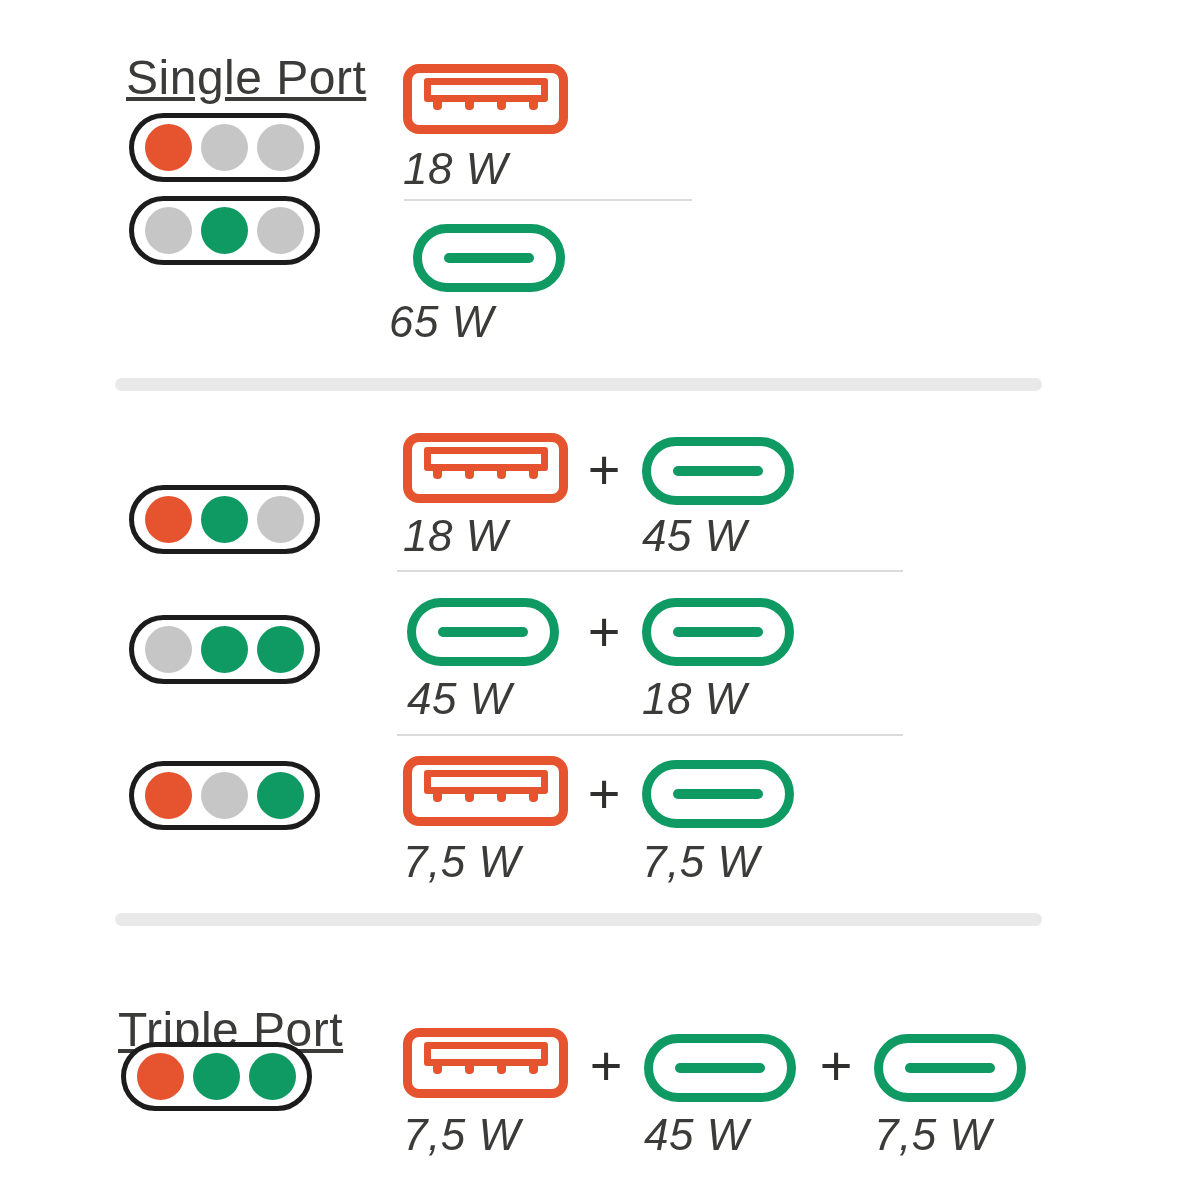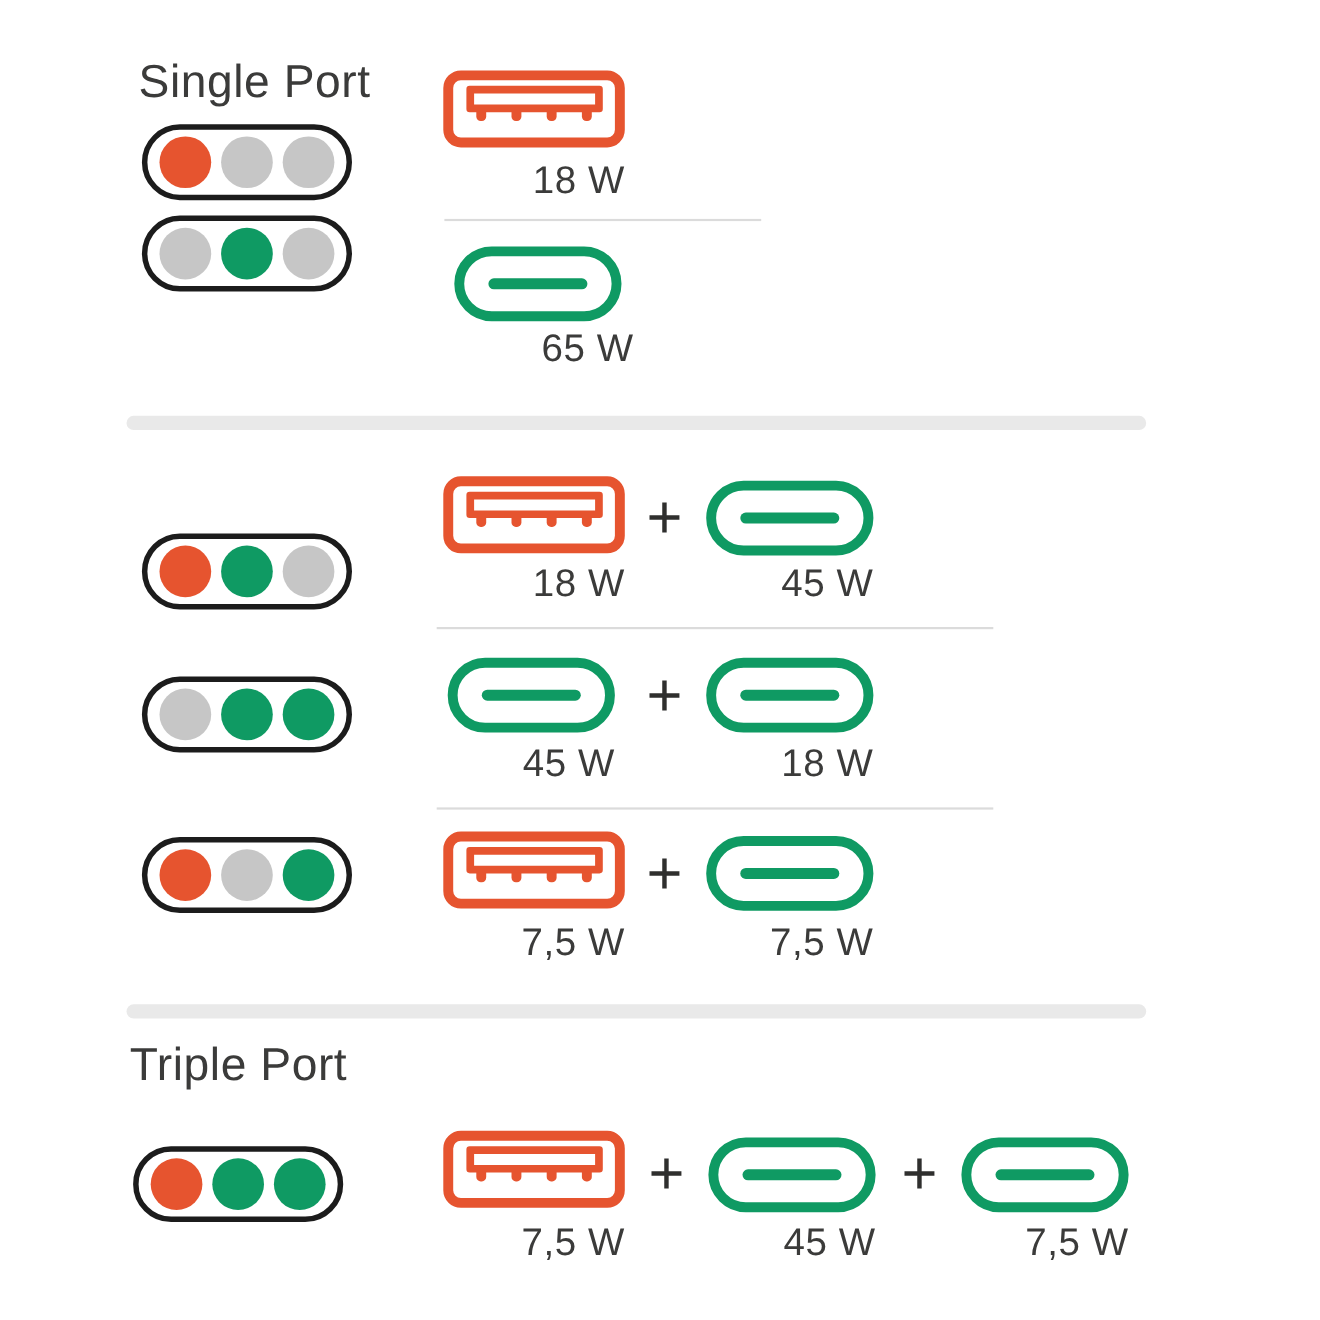--- a/index.html
+++ b/index.html
@@ -15,25 +15,26 @@
   body{font-family:"Liberation Sans", sans-serif;}
   .canvas{
     position:relative;
     width:1200px;
     height:1200px;
     background:#ffffff;
     overflow:hidden;
   }
   .section-title{
     position:absolute;
-    font-size:42px;
+    font-size:48px;
     line-height:1.15;
     color:var(--text);
     letter-spacing:.5px;
     white-space:nowrap;
+    text-decoration:underline;
   }
   
   .pill{
     position:absolute;
     width:191px;height:69px;
     border:5px solid var(--outline);
     border-radius:36px;
     box-sizing:border-box;
     background:#fff;
     display:flex;align-items:center;justify-content:center;gap:9px;
@@ -77,25 +78,26 @@
     box-sizing:border-box;
     background:#fff;
   }
   .usb-c .line{
     position:absolute;left:50%;top:50%;transform:translate(-50%,-50%);
     width:90px;height:10px;border-radius:5px;
     background:var(--green);
   }
   .watt{
     position:absolute;
-    font-size:35px;line-height:1.05;
+    font-size:44px;line-height:1.05;
     color:var(--text);
     letter-spacing:.5px;
-    text-align:right;
+    text-align:left;
     white-space:nowrap;
+    font-style:italic;
   }
   .plus{
     position:absolute;
     width:56px;
     font-size:56px;line-height:62px;
     color:#2F2F2E;
     text-align:center;
   }
   .thin-divider{
     position:absolute;height:2px;background:var(--thin-div);
@@ -133,21 +135,21 @@
         <i></i>
       </div>
   </div>
   <div class="watt" style="left:403px;top:146px;width:165px">18 W</div>
 
   <div class="thin-divider" style="left:404px;top:199px;width:288px"></div>
 
   <div class="usb-c" style="left:413px;top:224px">
     <div class="line"></div>
   </div>
-  <div class="watt" style="left:404px;top:299px;width:172px">65 W</div>
+  <div class="watt" style="left:389px;top:299px;width:172px">65 W</div>
 
   <div class="thick-divider" style="top:378px"></div>
 
 
   <div class="pill" style="left:129px;top:485px">
     <span class="dot" data-color="orange"></span>
     <span class="dot" data-color="green"></span>
     <span class="dot" data-color="gray"></span>
   </div>
   <div class="usb-a" style="left:403px;top:433px">
@@ -199,21 +201,21 @@
   </div>
   <div class="plus" style="left:576px;top:763px">+</div>
   <div class="usb-c" style="left:642px;top:760px">
     <div class="line"></div>
   </div>
   <div class="watt" style="left:403px;top:839px;width:165px">7,5 W</div>
   <div class="watt" style="left:642px;top:839px;width:152px">7,5 W</div>
 
   <div class="thick-divider" style="top:913px"></div>
 
-  <div class="section-title" style="left:118px;top:944px">Triple Port</div>
+  <div class="section-title" style="left:118px;top:1002px">Triple Port</div>
 
   <div class="pill" style="left:121px;top:1042px">
     <span class="dot" data-color="orange"></span>
     <span class="dot" data-color="green"></span>
     <span class="dot" data-color="green"></span>
   </div>
   <div class="usb-a" style="left:403px;top:1028px">
     <div class="tongue"></div>
     <div class="pins">
         <i></i>

